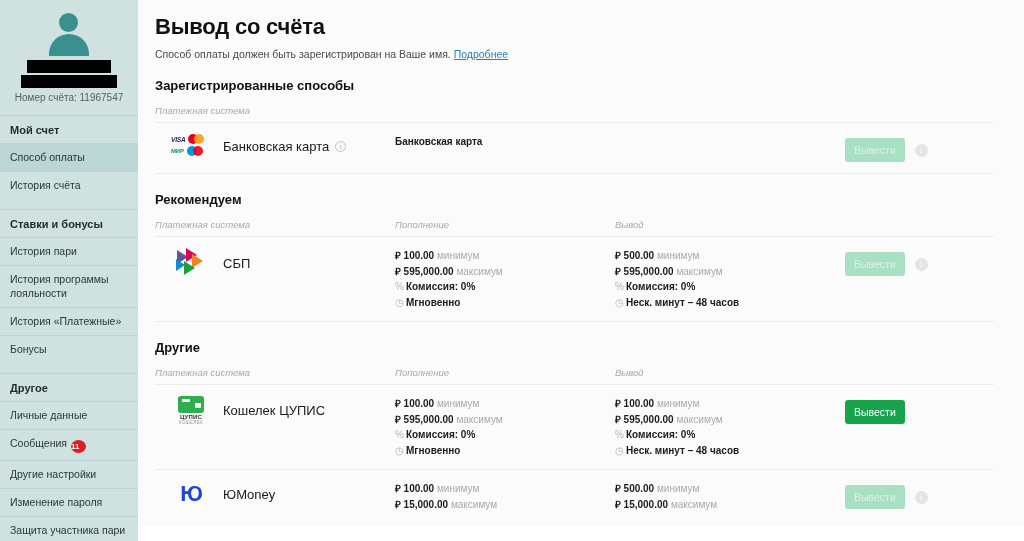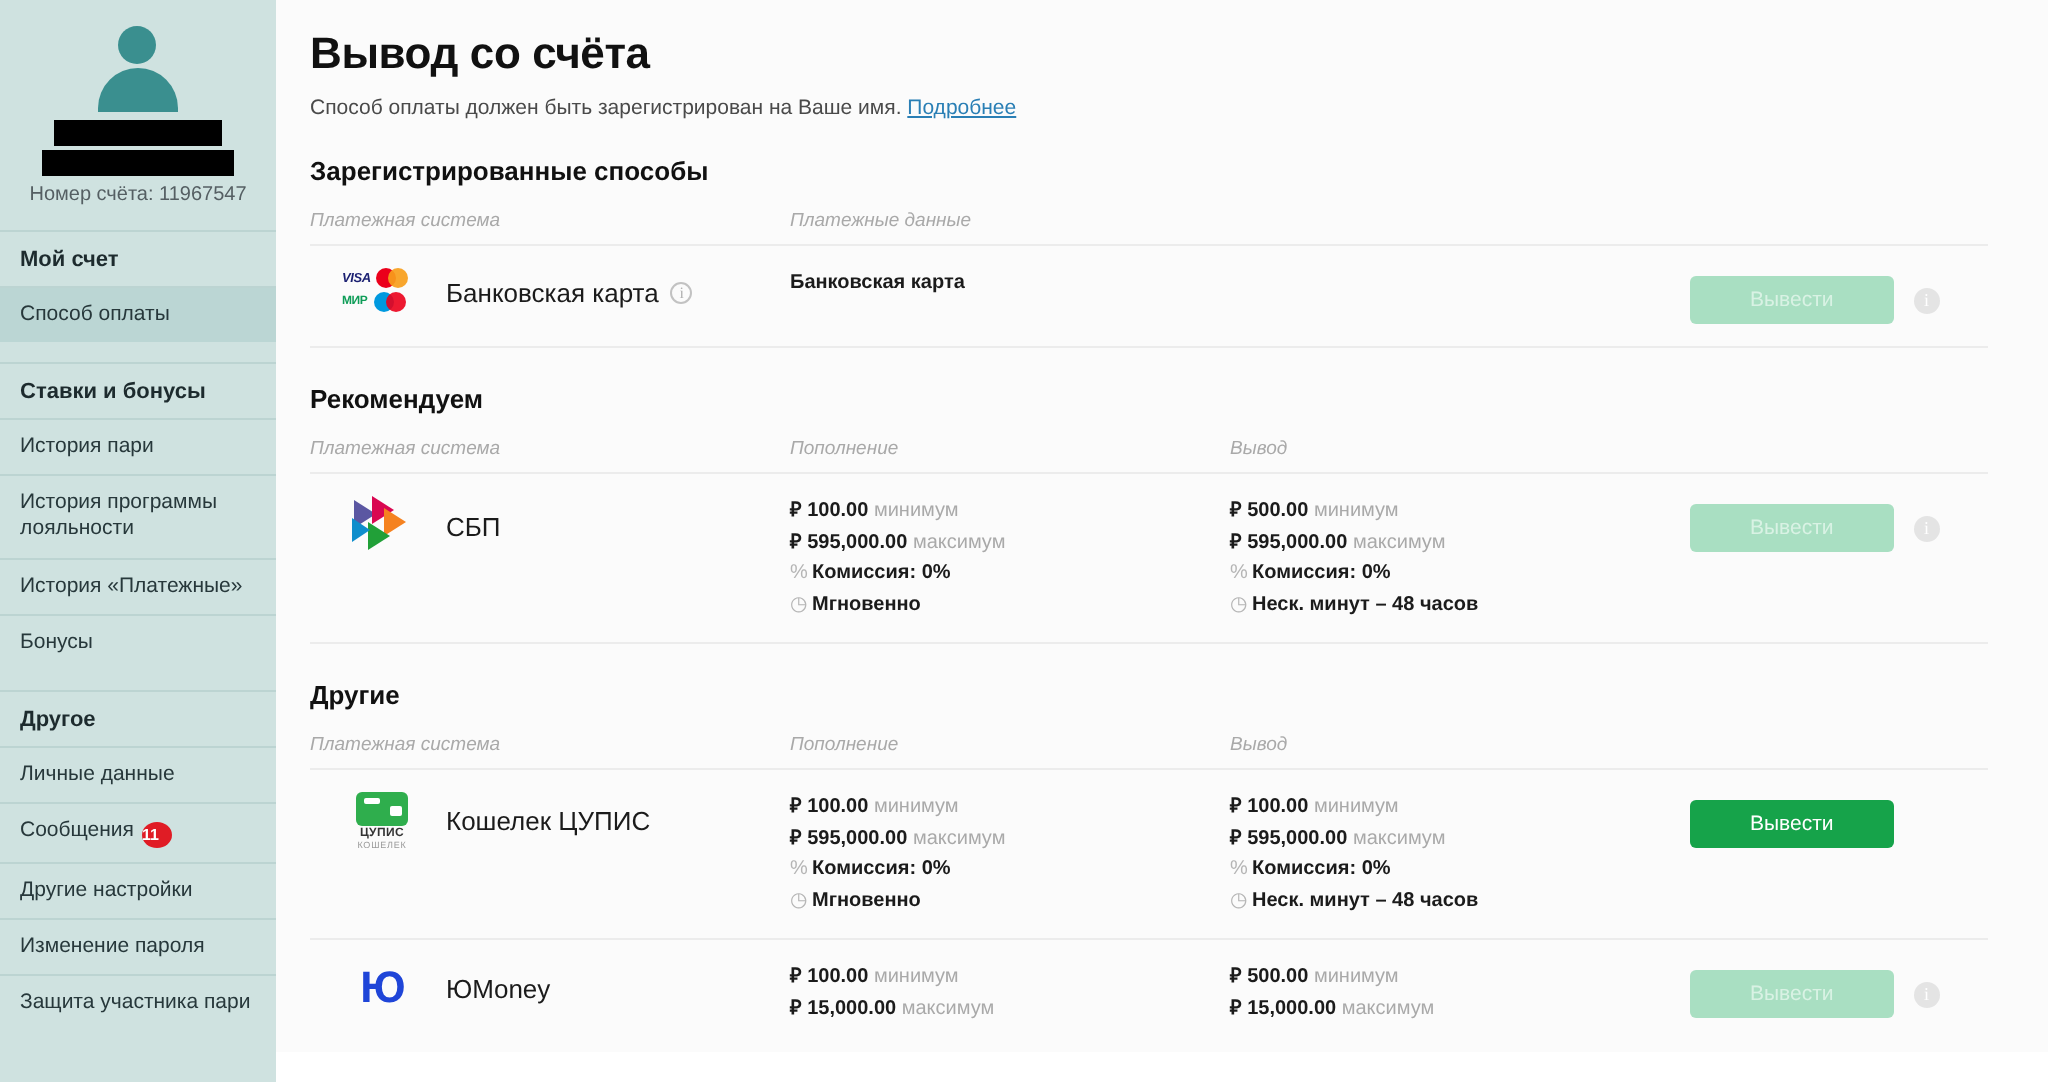--- a/index.html
+++ b/index.html
@@ -127,21 +127,21 @@
 
   .amt-cell { font-size: 10px; color: #1b1b1b; line-height: 1.55; }
   .amt-cell .muted { color: #a9a9a9; font-weight: normal; }
   .amt-cell .strong { font-weight: bold; }
   .amt-cell .ico { color: #b5b5b5; display: inline-block; width: 11px; }
 
   .act-cell { display: flex; align-items: center; justify-content: flex-start; padding-top: 4px; }
   .btn {
     display: inline-block;
     font-size: 10.5px;
-    padding: 6px 30px;
+    padding: 6px 9px;
     border-radius: 3px;
     border: none;
     cursor: pointer;
     font-family: "Liberation Sans", sans-serif;
   }
   .btn.enabled { background: #16a34a; color: #ffffff; }
   .btn.disabled { background: #a9dfc2; color: #d9f2e4; cursor: default; }
   .btn-info {
     display: inline-block; width: 13px; height: 13px; border-radius: 50%;
     background: #e4e4e4; color: #ffffff; font-size: 9px;
@@ -202,20 +202,21 @@
             <span class="body"></span>
         </div>
         <div class="redact1"></div>
         <div class="redact2"></div>
         <div class="acct-no">Номер счёта: 11967547</div>
       </div>
 
       <div class="nav-group">
         <div class="nav-head">Мой счет</div>
         <div class="nav-item active">Способ оплаты</div>
+        <div class="nav-item">История счёта</div>
       </div>
       <div class="nav-gap"></div>
 
       <div class="nav-group">
         <div class="nav-head">Ставки и бонусы</div>
         <div class="nav-item">История пари</div>
         <div class="nav-item">История программы лояльности</div>
         <div class="nav-item">История «Платежные»</div>
         <div class="nav-item">Бонусы</div>
       </div>
@@ -243,21 +244,20 @@
       <div class="subtitle">
         <span>Способ оплаты должен быть зарегистрирован на Ваше имя.</span>
         <a>Подробнее</a>
       </div>
 
 
       <section class="section">
         <div class="section-title">Зарегистрированные способы</div>
         <div class="col-heads">
           <div class="c-method">Платежная система</div>
-          <div class="c-dep">Платежные данные</div>
           <div class="c-wd"></div>
           <div class="c-act"></div>
         </div>
 
         <div class="row last">
           <div class="method-cell">
             <div class="logo-box">
               <div class="cards-logo">
                 <div class="cards-row">
                   <span class="lbl-visa">VISA</span>

